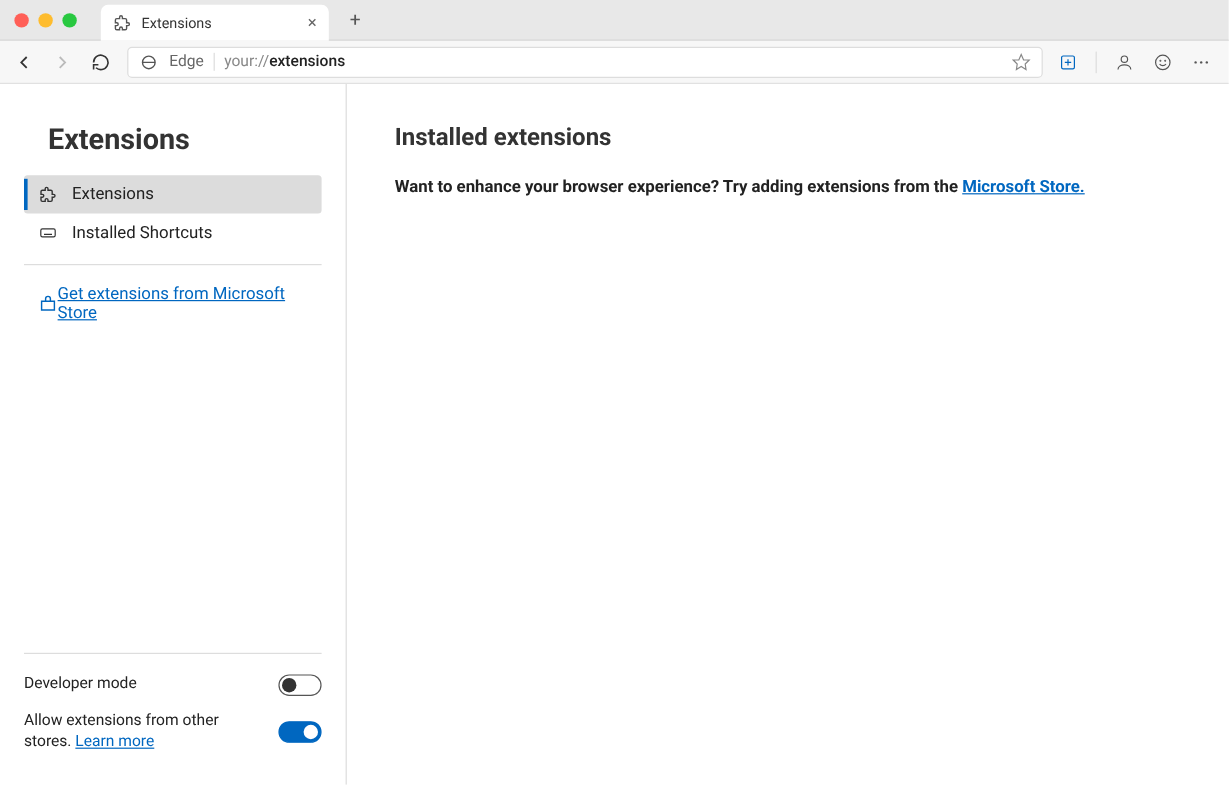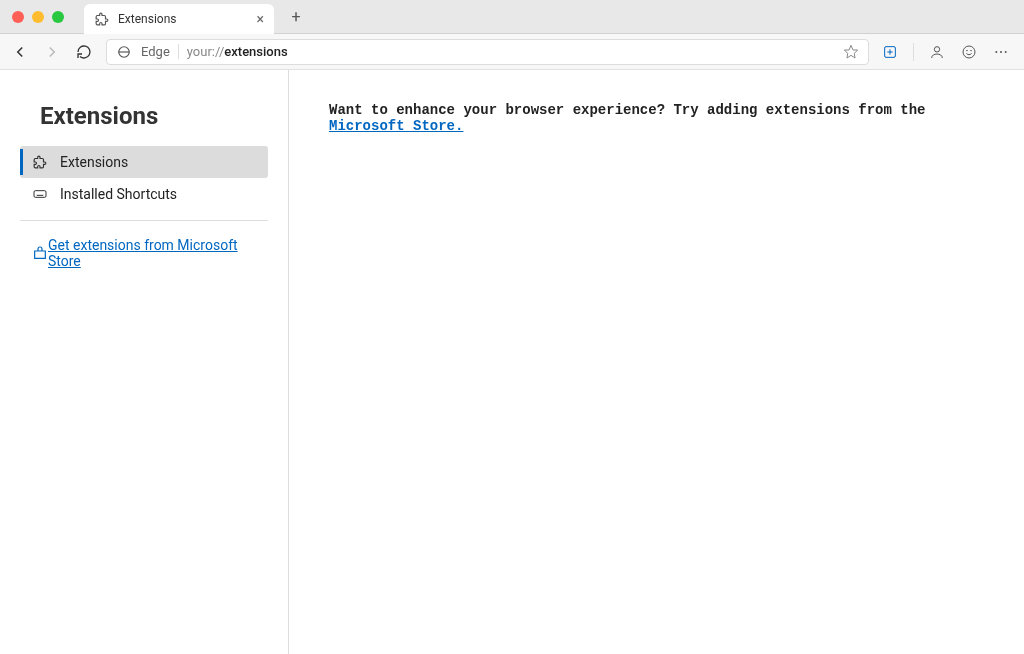--- a/index.html
+++ b/index.html
@@ -126,21 +126,21 @@
     .toggle {
       width:36px; height:18px; border-radius:9px; position:relative; cursor:pointer;
     }
     .toggle.off { background:#fff; border:1px solid #555; }
     .toggle.off .knob { position:absolute; left:2px; top:2px; width:12px; height:12px; border-radius:50%; background:#333; }
     .toggle.on { background:#0067c0; border:1px solid #0067c0; }
     .toggle.on .knob { position:absolute; right:2px; top:2px; width:12px; height:12px; border-radius:50%; background:#fff; }
     
     .main-panel { flex:1; padding: 32px 40px; }
     .main-heading { font-size: 20px; font-weight: 700; margin-bottom: 22px; }
-    .enhance-line { font-size: 14px; font-weight:700; color:#222;font-family:Liberation Mono, monospace; }
+    .enhance-line { font-size: 14px; font-weight:700; color:#222; }
     .enhance-line a { color:#0067c0; text-decoration: underline; }
   </style>
 </head>
 <body>
 
 <div class="window-chrome">
   <div class="traffic-lights">
     <div class="tl tl-red"></div>
     <div class="tl tl-yellow"></div>
     <div class="tl tl-green"></div>
@@ -253,21 +253,39 @@
     <div class="store-link-row">
       <span class="nav-icon">
         <svg viewBox="0 0 24 24" width="16" height="16" fill="none" stroke="#0067c0" stroke-width="1.8">
             <path d="M4 9h16v11H4z"></path>
             <path d="M9 9V6a3 3 0 0 1 6 0v3"></path>
           </svg>
       </span>
       <span class="store-link">Get extensions from Microsoft Store</span>
     </div>
 
+    <div class="sidebar-bottom">
+      <div class="side-divider"></div>
+      <div class="toggle-row">
+        <div class="label">Developer mode</div>
+        <div class="toggle off">
+            <div class="knob"></div>
+          </div>
+      </div>
+      <div class="toggle-row">
+        <div class="label">
+          <span>Allow extensions from other stores. </span><span class="learn-more">Learn more</span>
+        </div>
+        <div class="toggle on">
+            <div class="knob"></div>
+          </div>
+      </div>
+    </div>
   </div>
 
   <div class="main-panel">
+    <div class="main-heading">Installed extensions</div>
     <div class="enhance-line">
       <span>Want to enhance your browser experience? Try adding extensions from the </span><a href="#">Microsoft Store.</a>
     </div>
   </div>
 
 </div>
 
 </body></html>

